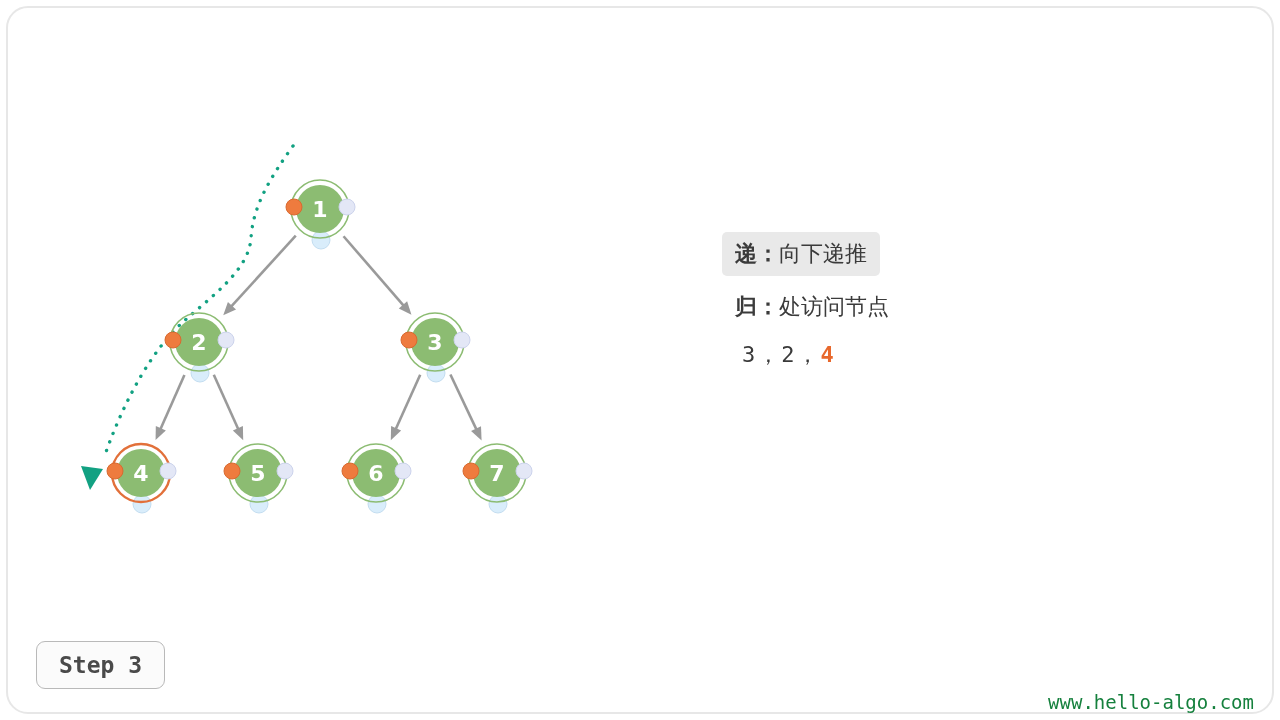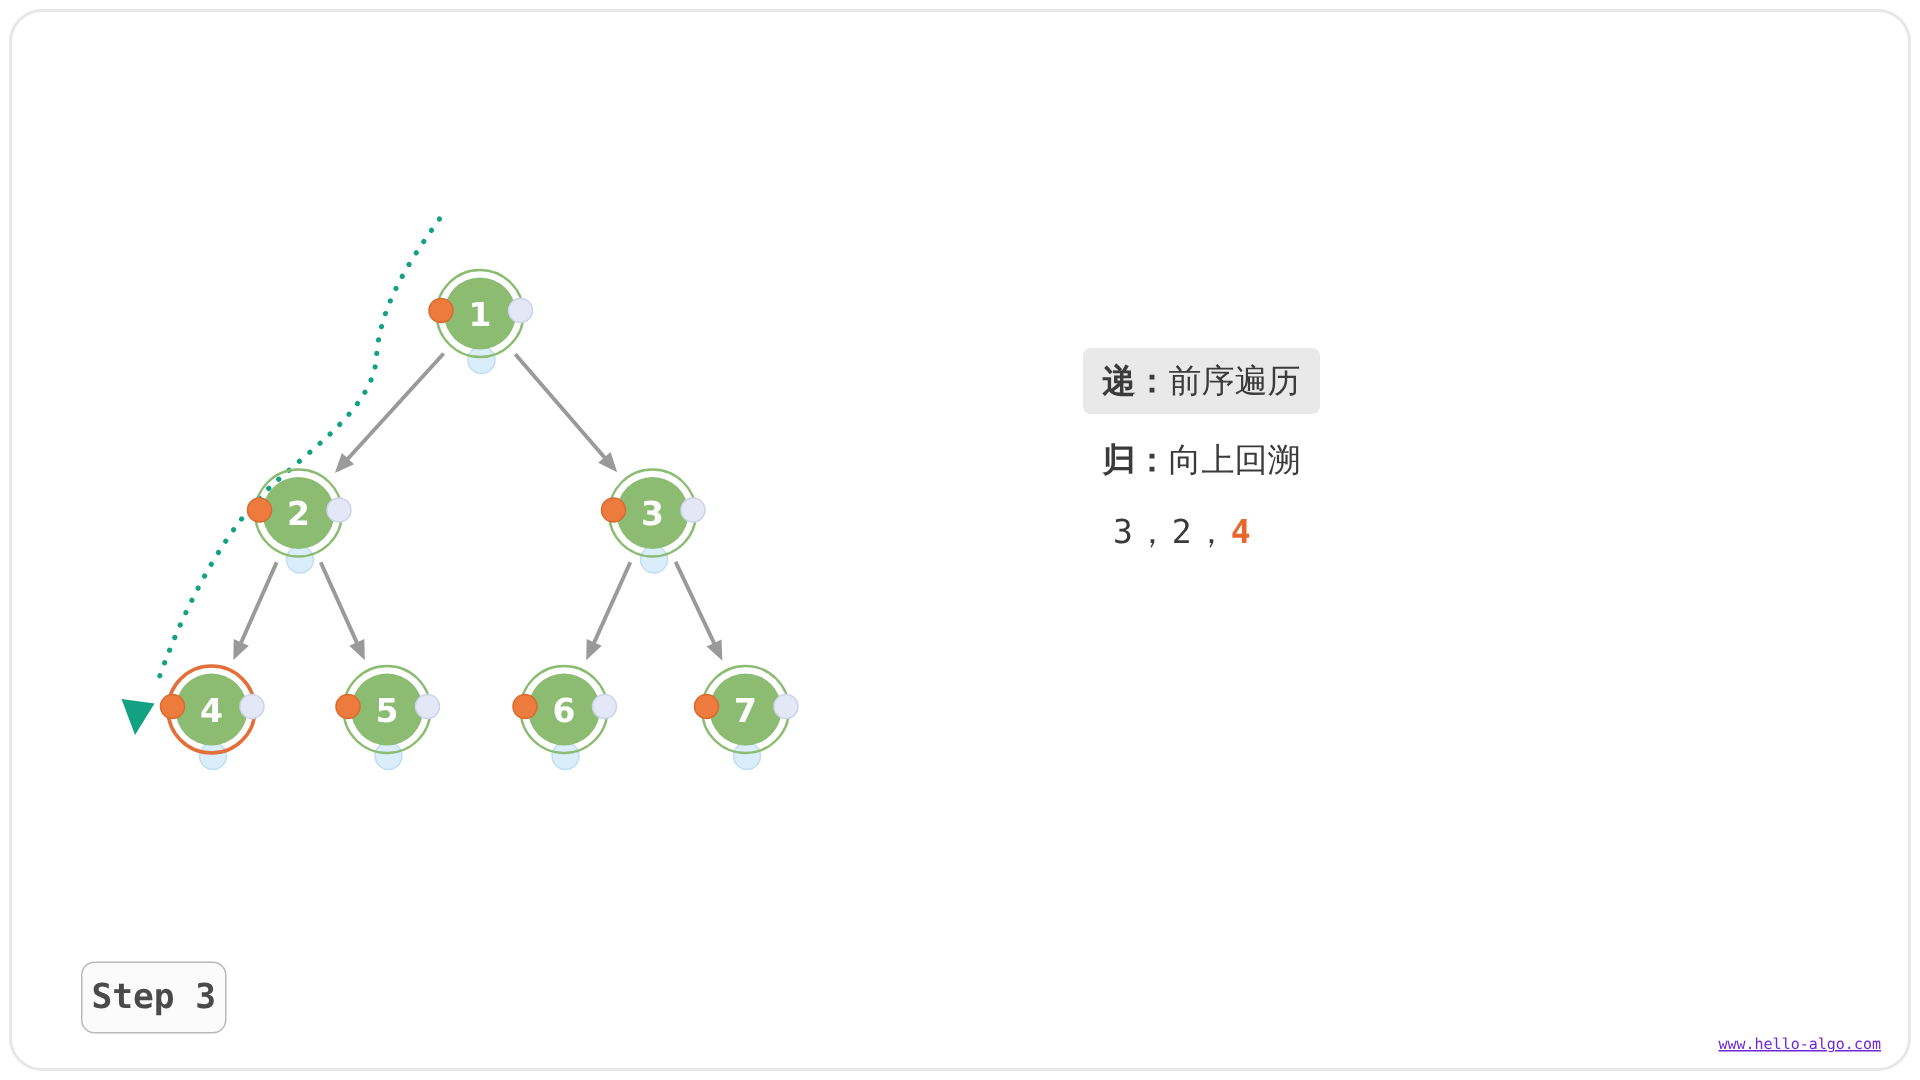--- a/index.html
+++ b/index.html
@@ -12,26 +12,26 @@
   .legend-line2{margin-top:16px;padding-left:13px;}
   .legend-line3{margin-top:44px;padding-left:13px;font-size:21px;}
   .legend-line4{margin-top:18px;padding-left:20px;font-size:22px;
        font-family:"DejaVu Sans Mono","DejaVu Sans",monospace;letter-spacing:2px;color:#3a3a3a;}
   .bold{font-weight:bold;}
   .muted{color:#7a7a7a;}
   .inline-dot{display:inline-block;width:15px;height:15px;border-radius:50%;
        margin:0 7px;vertical-align:-1px;}
   .seq-current{font-weight:bold;}
   .step-badge{position:absolute;left:36px;top:641px;background:#fbfbfb;
-       border:1.5px solid #b9b9b9;border-radius:9px;padding:10px 6px;
+       border:1.5px solid #b9b9b9;border-radius:9px;padding:10px 22px;
        font-family:"DejaVu Sans Mono","Liberation Mono",monospace;
-       font-size:23px;font-weight:bold;color:#4a4a4a;margin-left:18px;}
+       font-size:23px;font-weight:bold;color:#4a4a4a;}
   .watermark{position:absolute;right:26px;top:691px;
        font-family:"DejaVu Sans Mono","Liberation Mono",monospace;
-       font-size:10px;color:#6d28d9;text-decoration:underline;}
+       font-size:19px;color:#15803d;}
 </style>
 </head>
 <body>
 
 <div class="card"></div>
 
 <svg id="tree-svg" viewBox="0 0 1280 720">
     <g>
       <line x1="295.77381558859986" y1="235.62878121253075" x2="229.95568008123354" y2="307.9743351173218" stroke="#9a9a9a" stroke-width="2.6"></line>
       <polygon fill="#9a9a9a" points="223.22618441140017,315.3712187874692 227.90624276360248,302.0540473978692 236.04281480076466,309.4564926346859"></polygon>
@@ -111,24 +111,24 @@
       <circle cx="497" cy="473" r="29" fill="none" stroke="#8cbc72" stroke-width="1.6"></circle>
       <circle cx="497" cy="473" r="24" fill="#8cbc72"></circle>
       <text x="497" y="481" text-anchor="middle" font-size="22" font-weight="bold" fill="#ffffff">7</text>
       <circle cx="524" cy="471" r="8" fill="#e3e7f6" stroke="#ccd3ec"></circle>
       <circle cx="471" cy="471" r="8" fill="#ee7b3e" stroke="#d96a30"></circle>
     </g>
   </svg>
 
 <div class="legend">
   <div class="legend-line1">
-    <span class="bold">递：</span><span>前序遍历</span>
+    <span class="bold">递：</span><span>向下递推</span>
   </div>
   <div class="legend-line2">
-    <span class="bold">归：</span><span>向上回溯</span>
+    <span class="bold">归：</span><span>处访问节点</span>
   </div>
   <div class="legend-line4">
     <span>3，2，</span><span class="seq-current" id="seq-current" style="color: rgb(232, 104, 44);">4</span>
   </div>
 </div>
 
 <div class="step-badge">Step 3</div>
 
 <div class="watermark">www.hello-algo.com</div>
 

